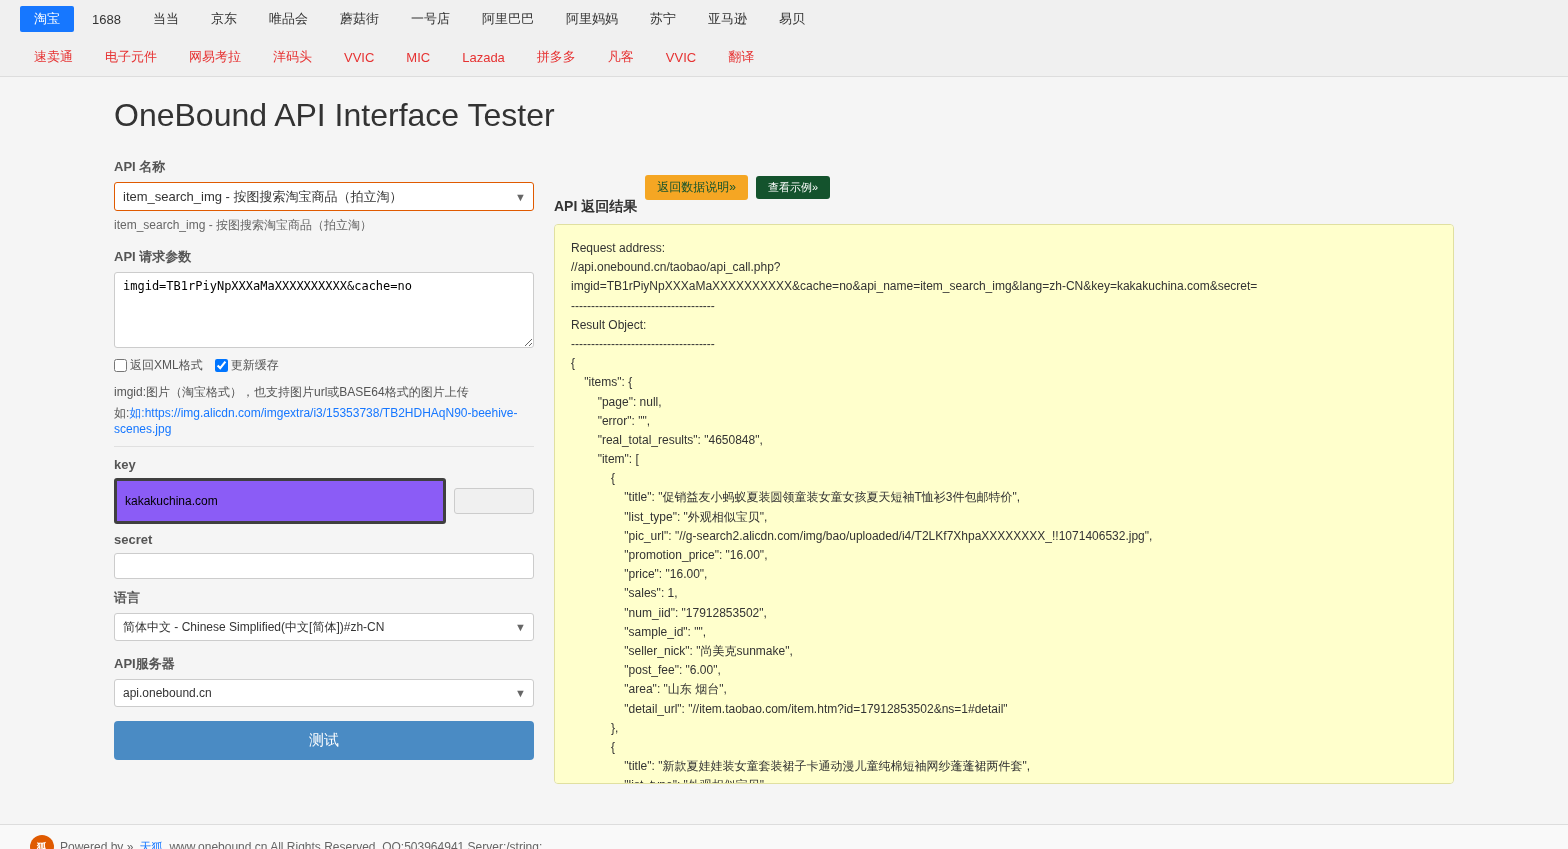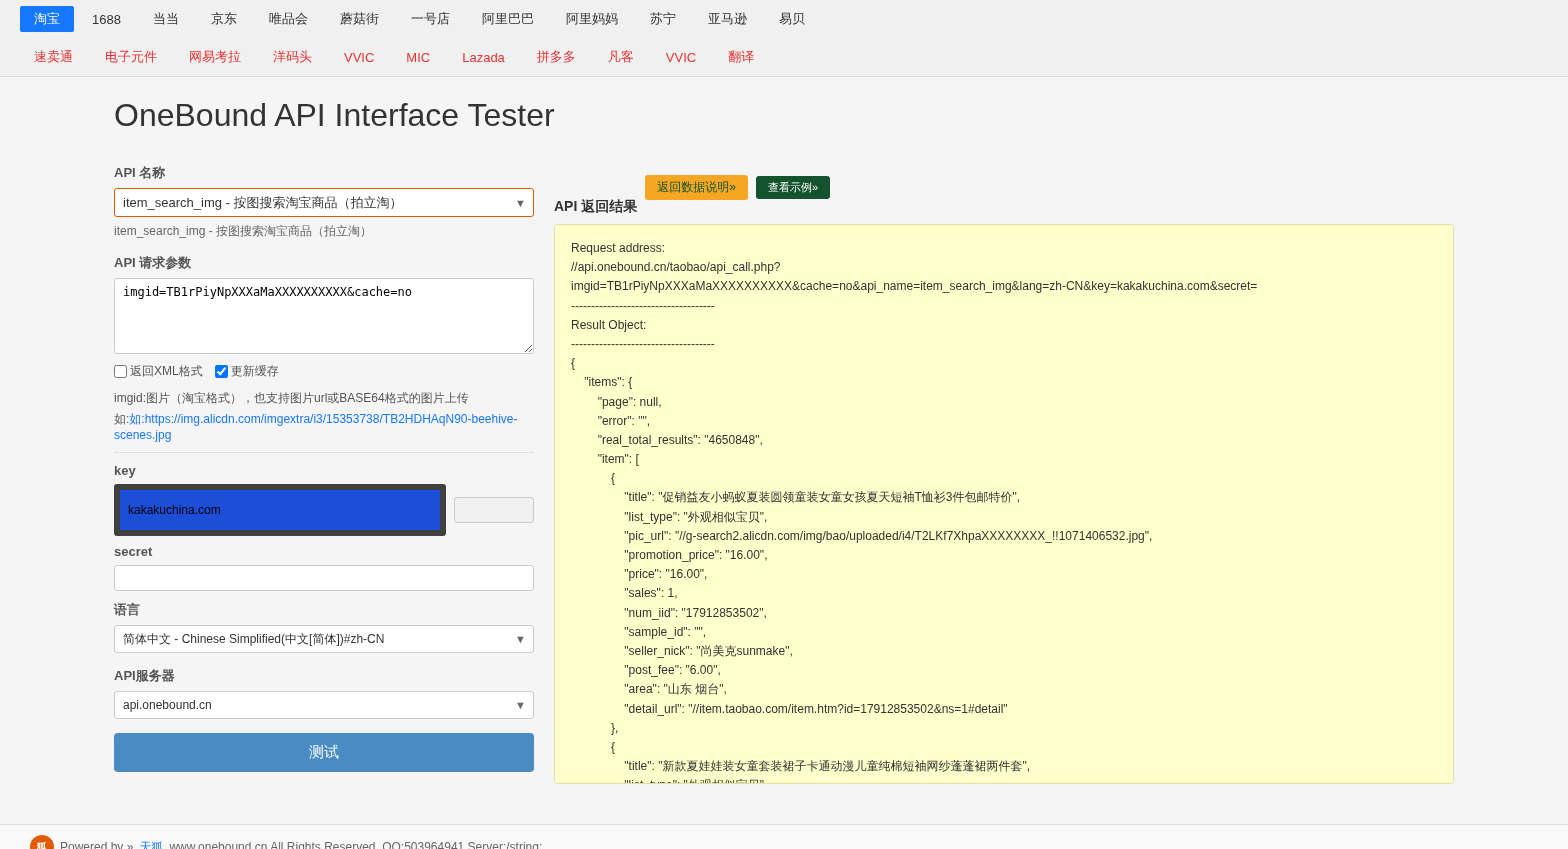--- a/index.html
+++ b/index.html
@@ -49,21 +49,20 @@
 
     .main-layout {
       display: flex;
       gap: 20px;
     }
 
     
     .left-panel {
       width: 420px;
       flex-shrink: 0;
-      margin-top: 6px;
     }
 
     .field-label {
       font-size: 13px;
       color: #555;
       margin-bottom: 6px;
       font-weight: bold;
     }
 
     .api-select-wrapper {
@@ -144,24 +143,24 @@
 
     .key-row {
       display: flex;
       align-items: center;
       gap: 8px;
       margin-bottom: 8px;
     }
     .key-input {
       flex: 1;
       padding: 13px 8px;
-      border: 6px solid #404040;
-      border-radius: 3px;
-      font-size: 12px;
-      background: #1d4ed8;
+      border: 3px solid #404040;
+      border-radius: 3px;
+      font-size: 12px;
+      background: #8b5cf6;
     }
     .key-input-small {
       width: 80px;
       padding: 5px 8px;
       border: 1px solid #ccc;
       border-radius: 3px;
       font-size: 12px;
       background: #f0f0f0;
     }
 

